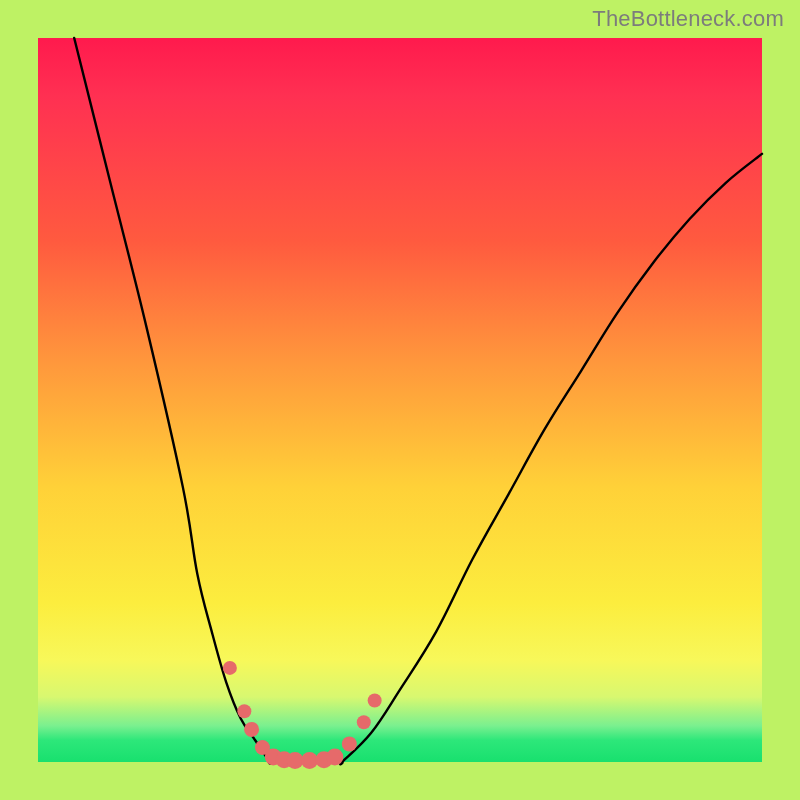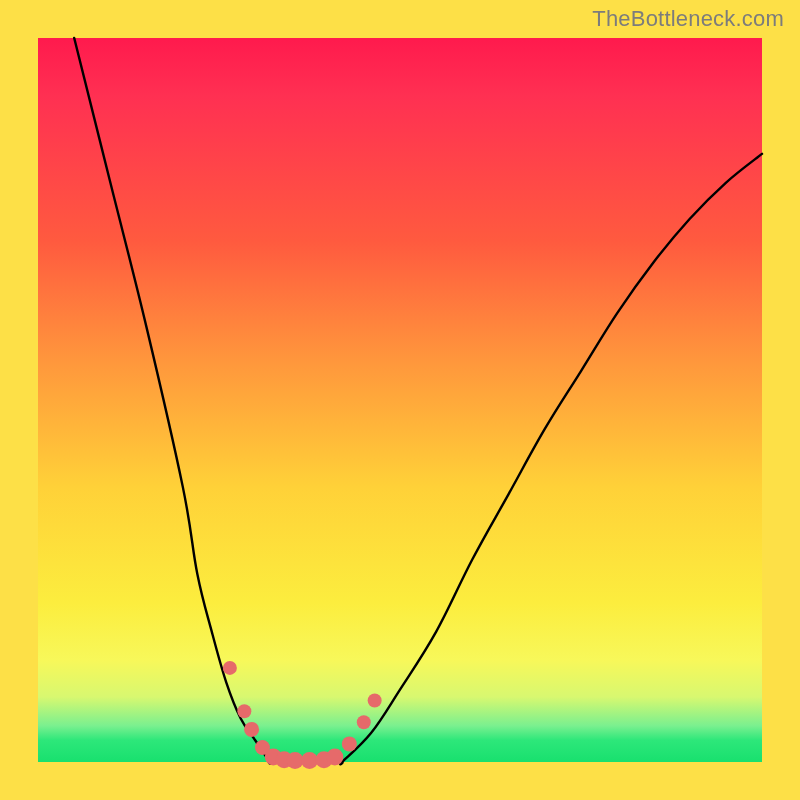--- a/index.html
+++ b/index.html
@@ -10,21 +10,21 @@
     background: #000;
     overflow: hidden;
     font-family: Arial, Helvetica, sans-serif;
   }
   .frame {
     position: absolute;
     top: 0;
     left: 0;
     width: 800px;
     height: 800px;
-    background: #fde047;
+    background: #bef264;
   }
   .plot-area {
     position: absolute;
     top: 38px;
     left: 38px;
     width: 724px;
     height: 724px;
     
     background: linear-gradient(
       to bottom,

